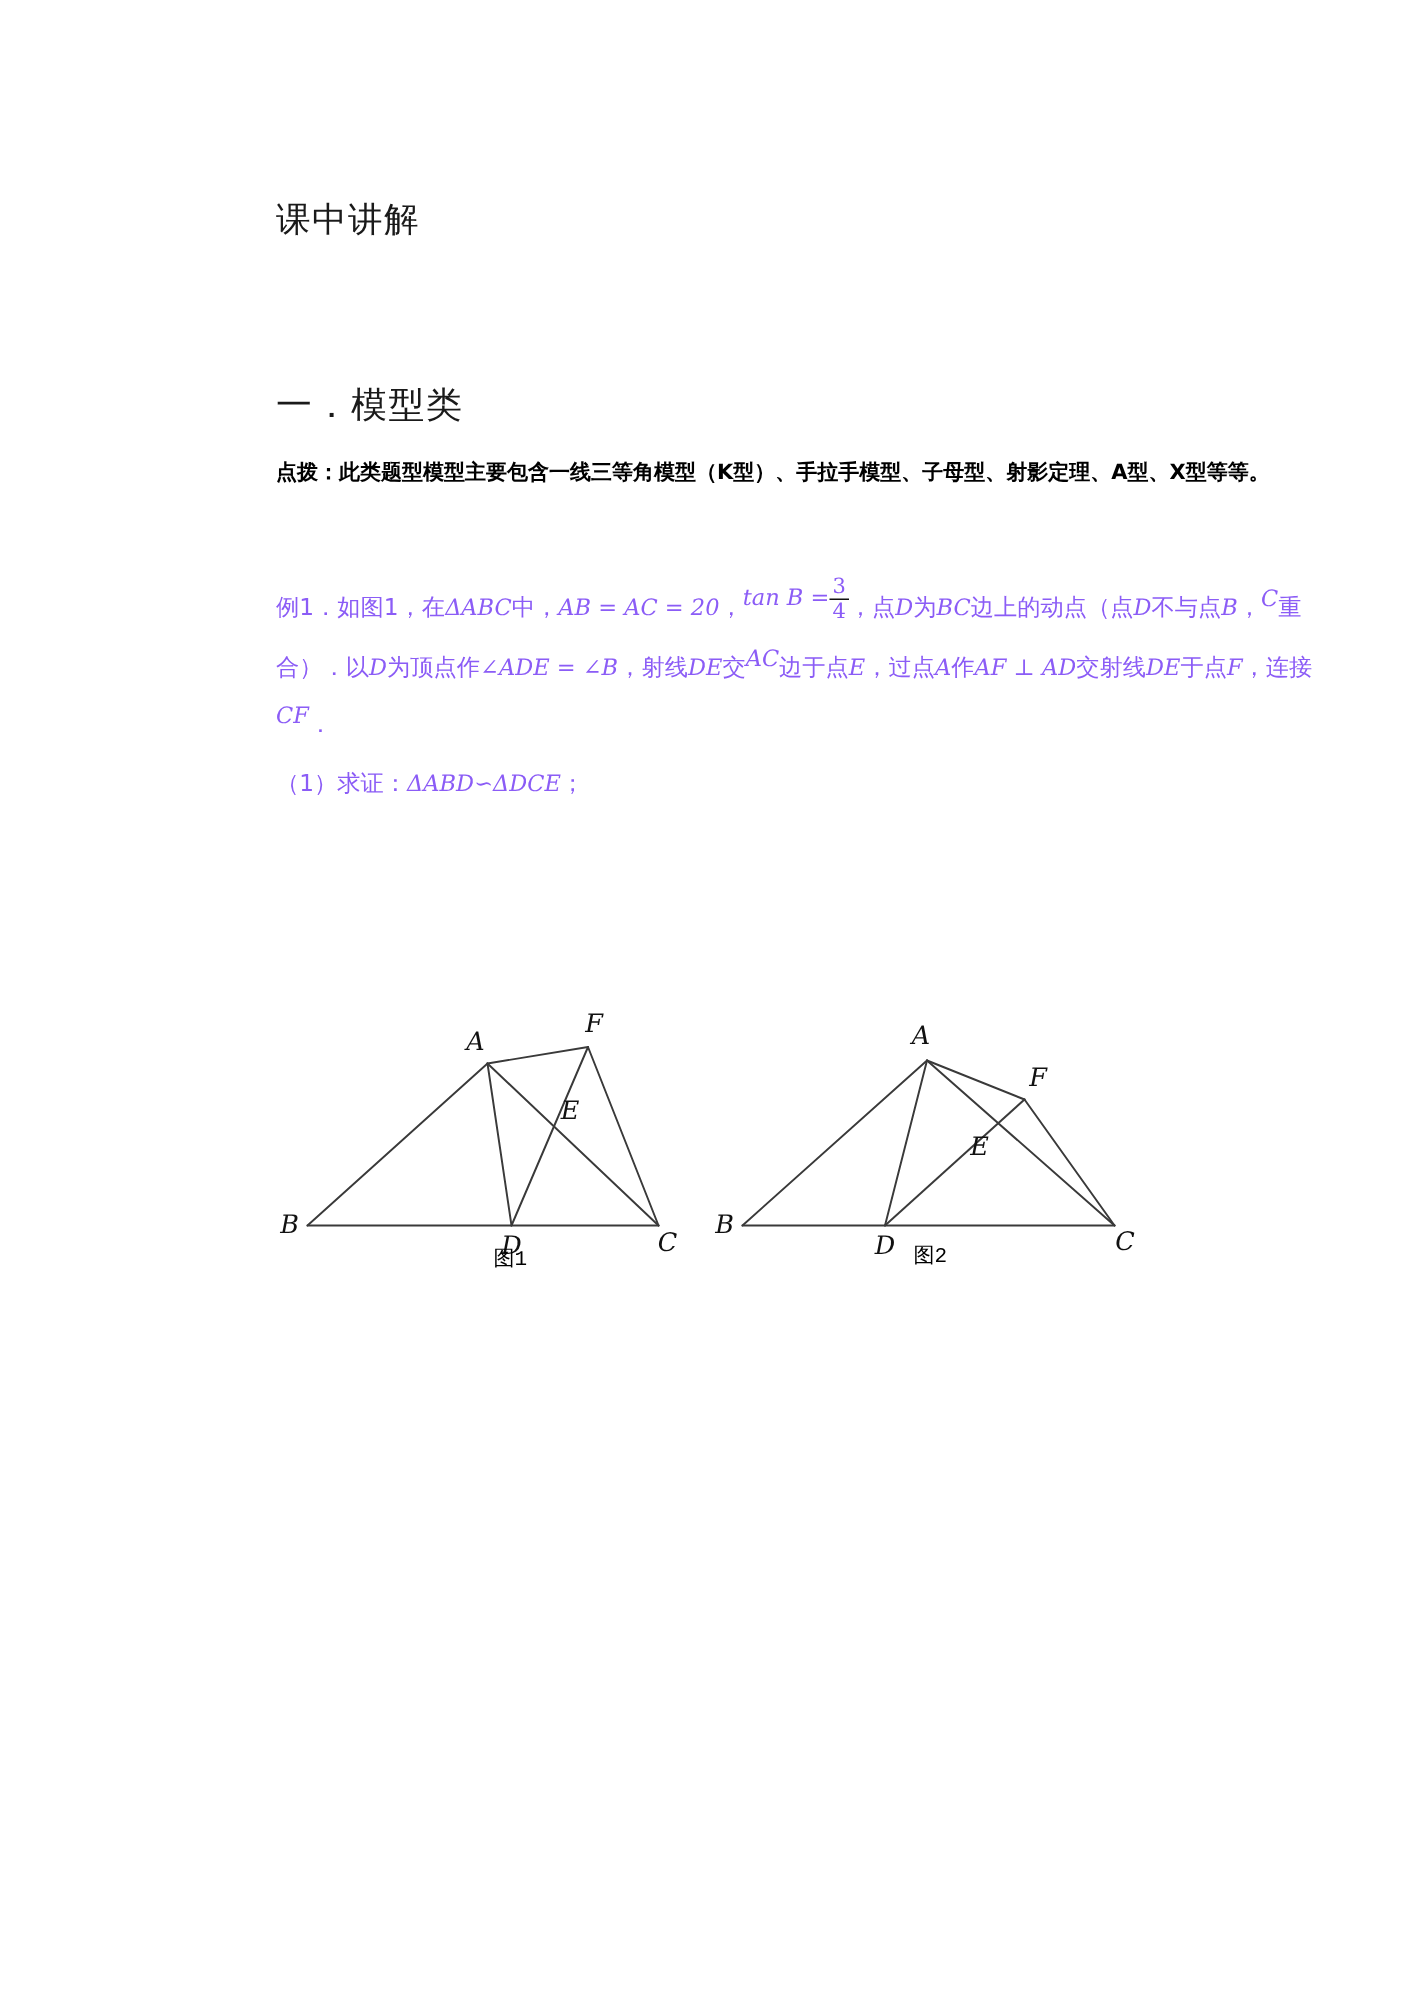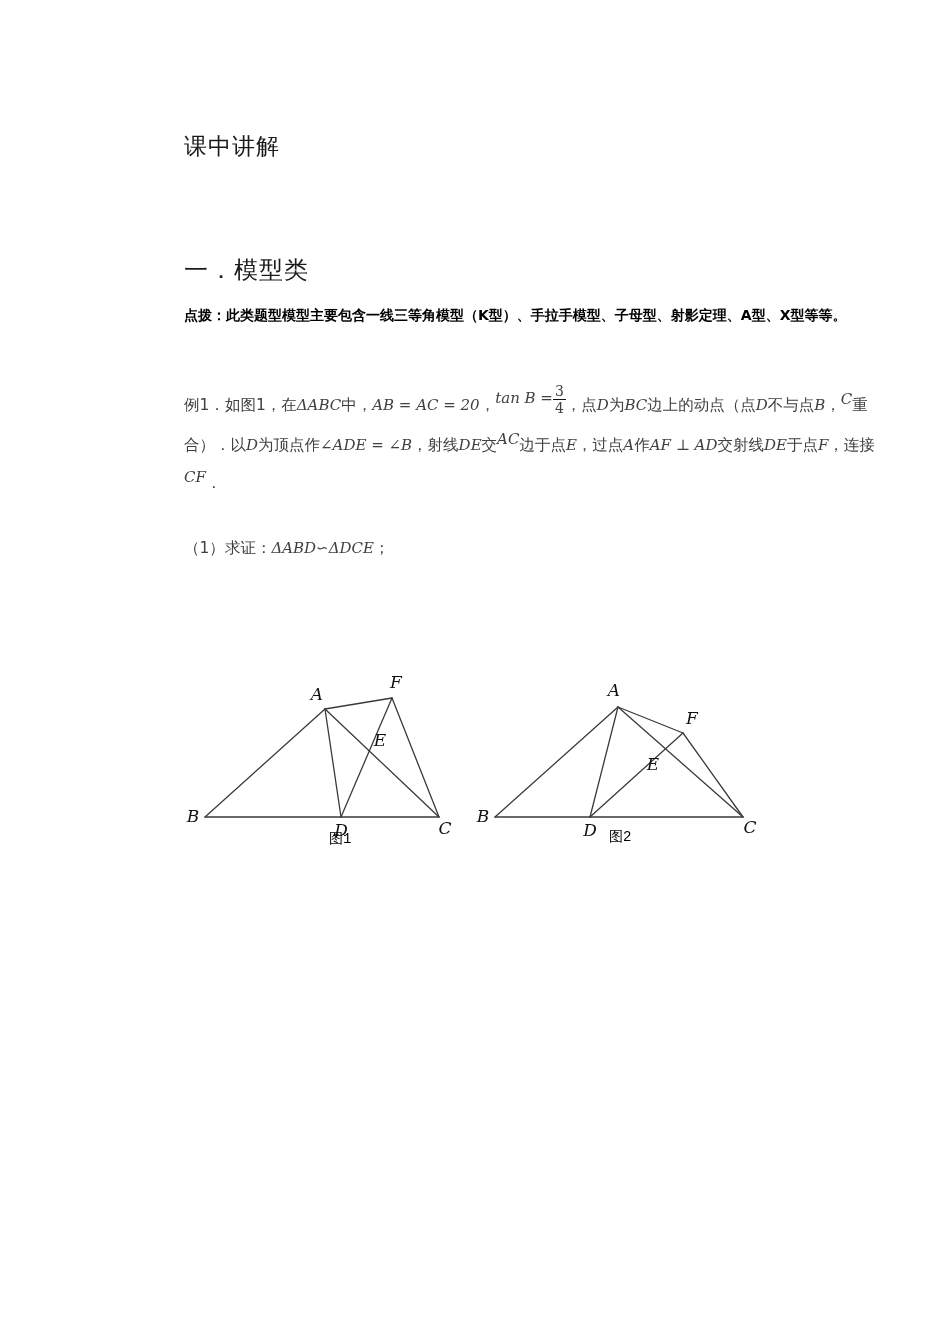--- a/index.html
+++ b/index.html
@@ -52,30 +52,30 @@
     font-family: "DejaVu Sans", "Liberation Sans", sans-serif;
     line-height: 38px;
     color: #000000;
     text-align: justify;
   }
 
   .prob {
     position: absolute;
     font-size: 15.5px;
     font-family: "DejaVu Sans", "Liberation Sans", sans-serif;
-    color: #404040;
+    color: #8b5cf6;
     line-height: 38px;
     letter-spacing: 0px;
   }
   .prob-body {
     left: 141px;
     top: 386px;
     width: 700px;
   }
-  .q1 { left: 141px; top: 529px; width: 700px; }
+  .q1 { left: 141px; top: 503px; width: 700px; }
   .q2 { left: 141px; top: 555px; width: 700px; }
   .q3 { left: 141px; top: 602px; width: 700px; }
 
   
   .mi {
     font-family: "DejaVu Serif", "Liberation Serif", serif;
     font-style: italic;
     font-size: 15px;
   }
   .mi-sup {

